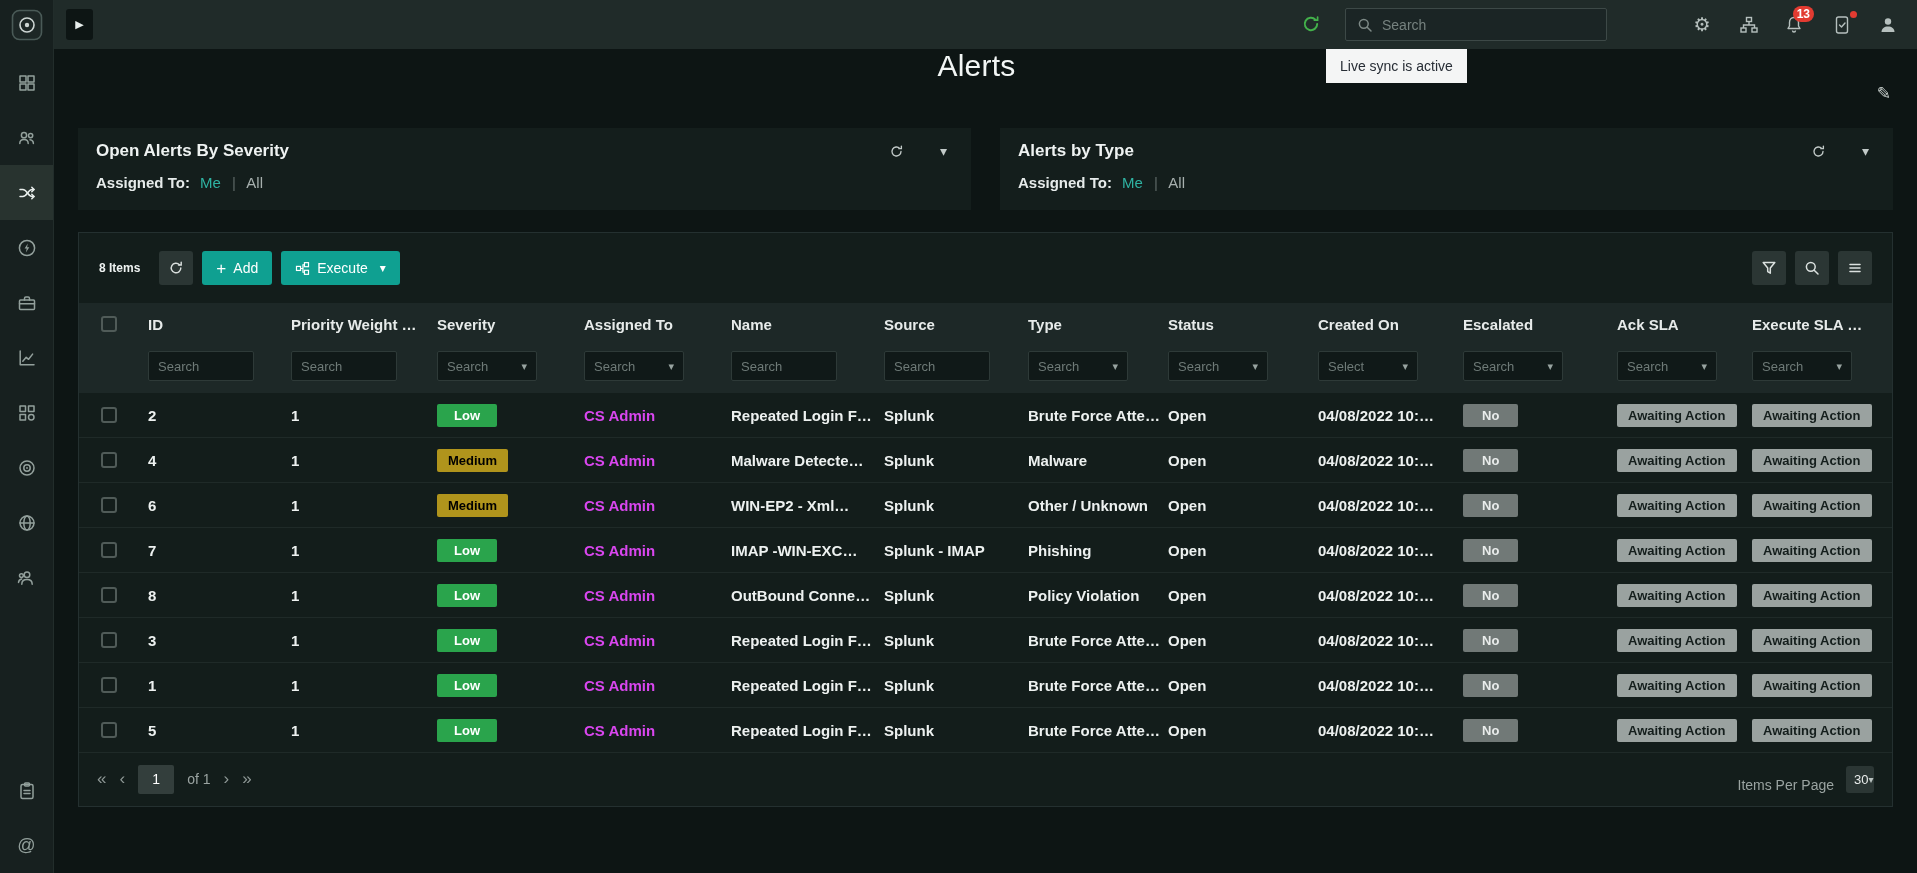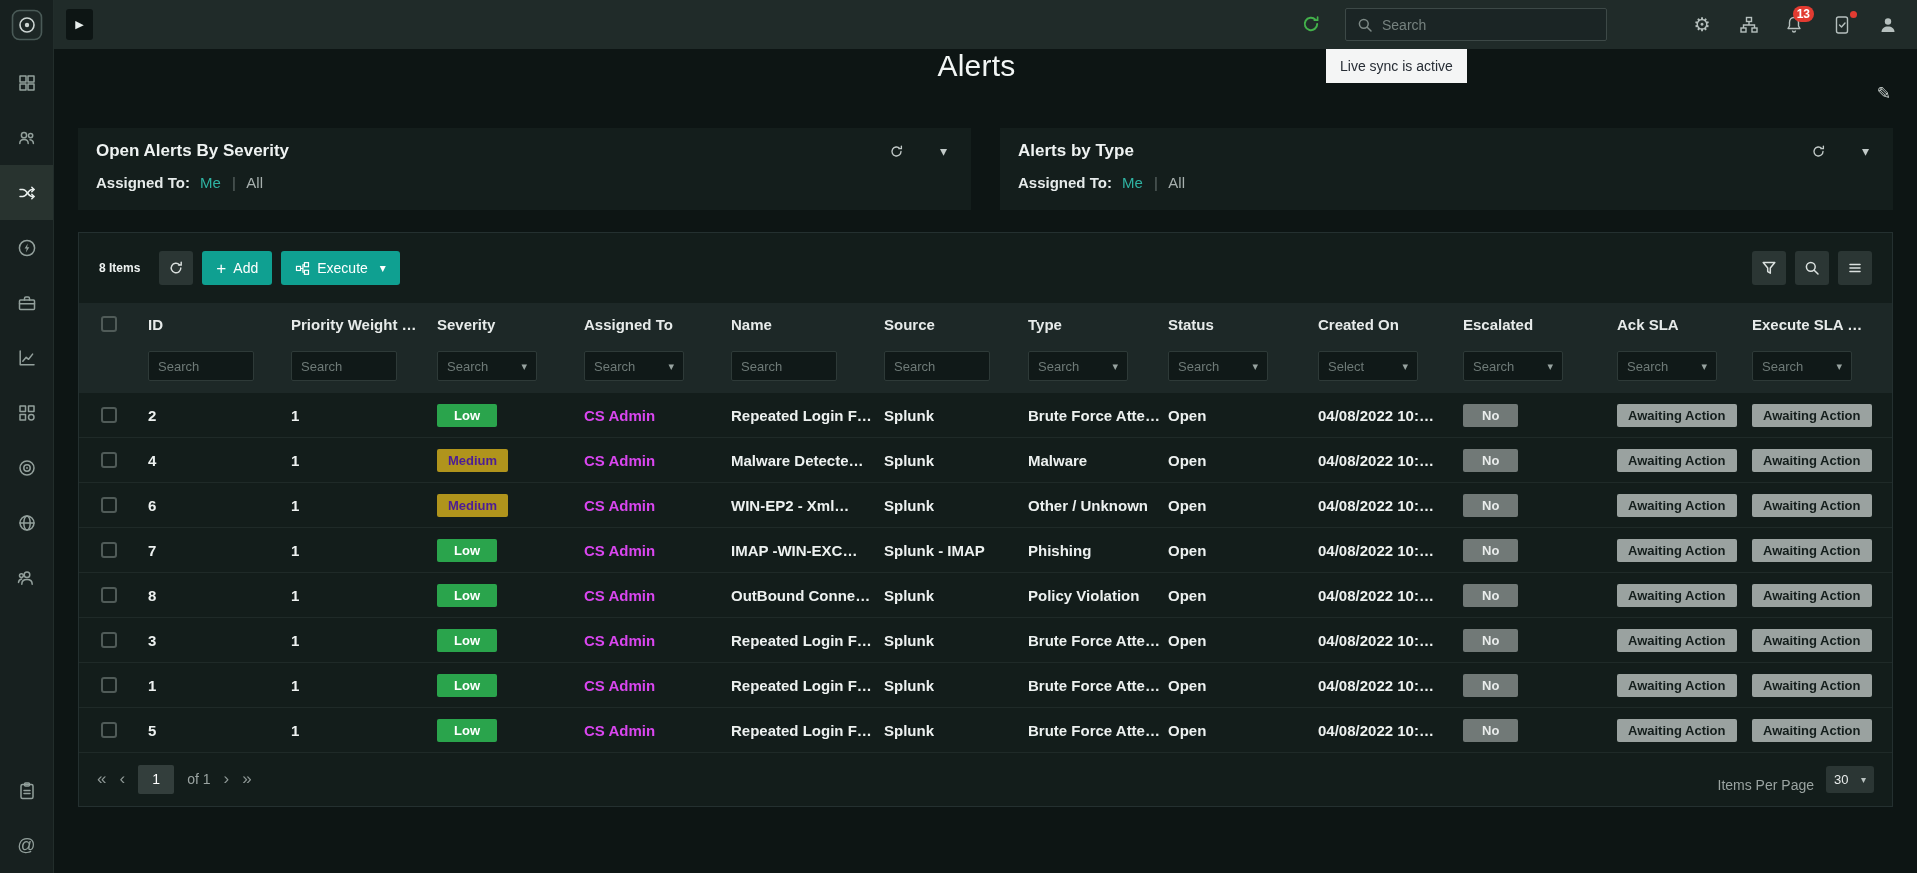--- a/index.html
+++ b/index.html
@@ -95,31 +95,31 @@
   .checkbox { width: 16px; height: 16px; border: 2px solid #505b58; border-radius: 3px;
     display: inline-block; cursor: pointer; }
   .c-check { display: flex; align-items: center; padding-left: 10px; }
   .trow { height: 45px; border-bottom: 1px solid #1f2a28; font-size: 15px; font-weight: 600;
     color: #edf1f0; cursor: pointer; }
   .trow .cell { white-space: nowrap; overflow: hidden; padding-right: 8px; }
   .cell-link { color: #d946ef; cursor: pointer; }
   .badge { display: inline-block; font-size: 13px; font-weight: 700; padding: 5px 11px;
     border-radius: 2px; line-height: 1; }
   .sev-low { background: #2aa44c; color: #ffffff; padding: 5px 17px; }
-  .sev-medium { background: #b0941c; color: #4c1d95; }
+  .sev-medium { background: #b0941c; color: #000000; }
   .badge-no { background: #717977; color: #e9eceb; padding: 5px 19px; }
   .badge-sla { background: #9aa2a0; color: #141e1c; }
   
   .pagination { height: 52px; display: flex; align-items: center; padding: 0 18px; gap: 13px; font-size: 14px; }
   .pg-arrow { color: #8e9896; font-size: 17px; cursor: pointer; }
   .pg-box { width: 36px; height: 29px; background: #333e3c; color: #fff; display: flex;
     align-items: center; justify-content: center; border-radius: 2px; font-size: 14px; }
   .pg-of { color: #9aa3a1; }
   .pg-right { margin-left: auto; display: flex; align-items: flex-end; gap: 12px; color: #9aa3a1; }
-  .pg-select { width: 48px; height: 27px; background: #2b3634; border-radius: 3px; color: #e9eceb;
+  .pg-select { width: 28px; height: 27px; background: #2b3634; border-radius: 3px; color: #e9eceb;
     display: flex; align-items: center; justify-content: space-between; padding: 0 8px;
     cursor: pointer; font-size: 13px; }
   .pg-select .caret { font-size: 10px; color: #b9c2c0; }
 </style>
 </head>
 <body>
 
 <div class="sidebar">
   <div class="logo">
     <svg width="32" height="32" viewBox="0 0 32 32">

